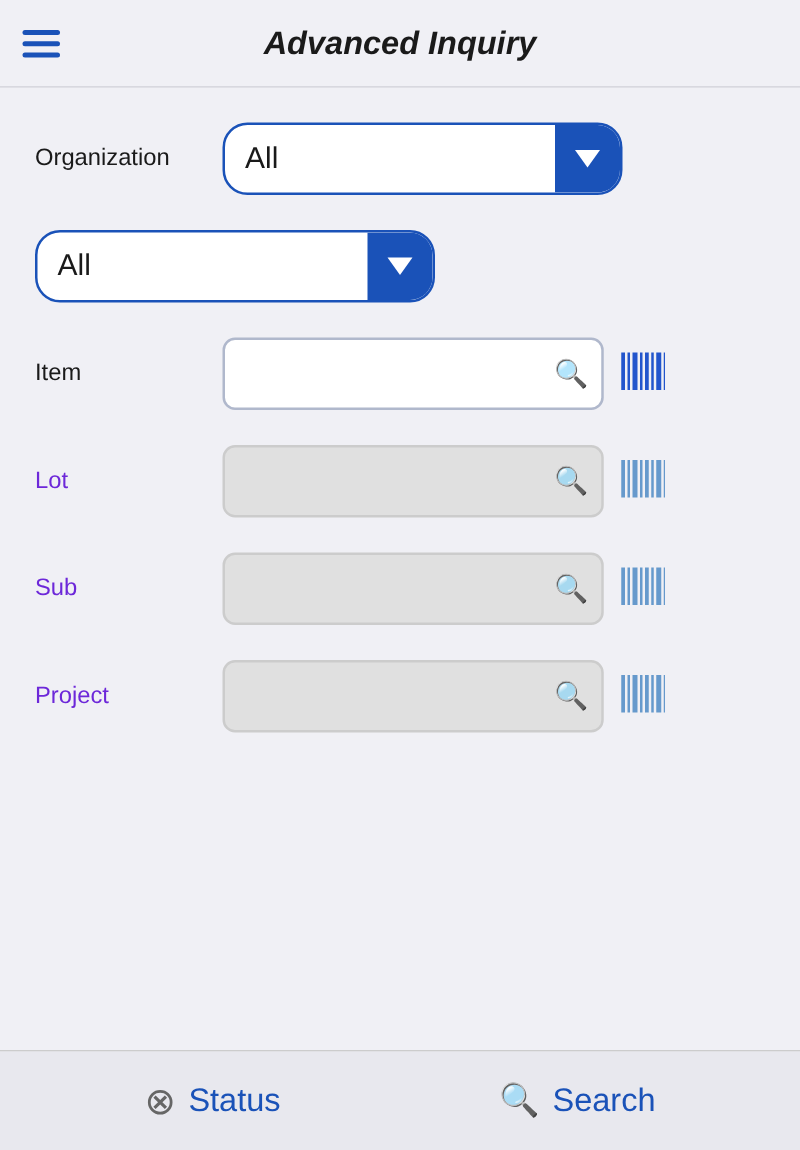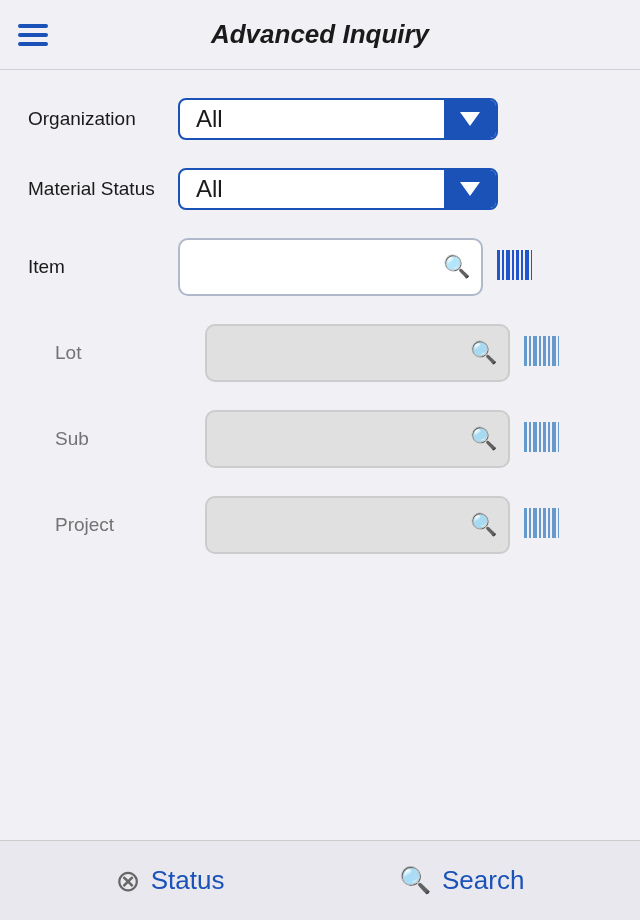--- a/index.html
+++ b/index.html
@@ -65,36 +65,35 @@
     }
 
     .form-label {
       width: 150px;
       font-size: 19px;
       color: #1a1a1a;
       flex-shrink: 0;
     }
 
     .form-label.disabled {
-      color: #737373;
-      margin-left: 27px;
+      color: #6d28d9;
     }
 
     
     .dropdown-wrapper {
       flex: 1;
       max-width: 320px;
       position: relative;
     }
 
     .dropdown-select {
       width: 100%;
-      height: 42px;
+      height: 58px;
       border: 2.5px solid #1a52b8;
-      border-radius: 8px;
+      border-radius: 20px;
       background: white;
       display: flex;
       align-items: center;
       justify-content: space-between;
       overflow: hidden;
       cursor: pointer;
     }
 
     .dropdown-value {
       font-size: 24px;
@@ -220,21 +219,20 @@
       <div class="dropdown-select">
         <span class="dropdown-value">All</span>
         <div class="dropdown-arrow">
           <div class="dropdown-arrow-triangle"></div>
         </div>
       </div>
     </div>
   </div>
 
   <div class="form-row">
-    <div class="form-label">Material Status</div>
     <div class="dropdown-wrapper">
       <div class="dropdown-select">
         <span class="dropdown-value">All</span>
         <div class="dropdown-arrow">
           <div class="dropdown-arrow-triangle"></div>
         </div>
       </div>
     </div>
   </div>
 

